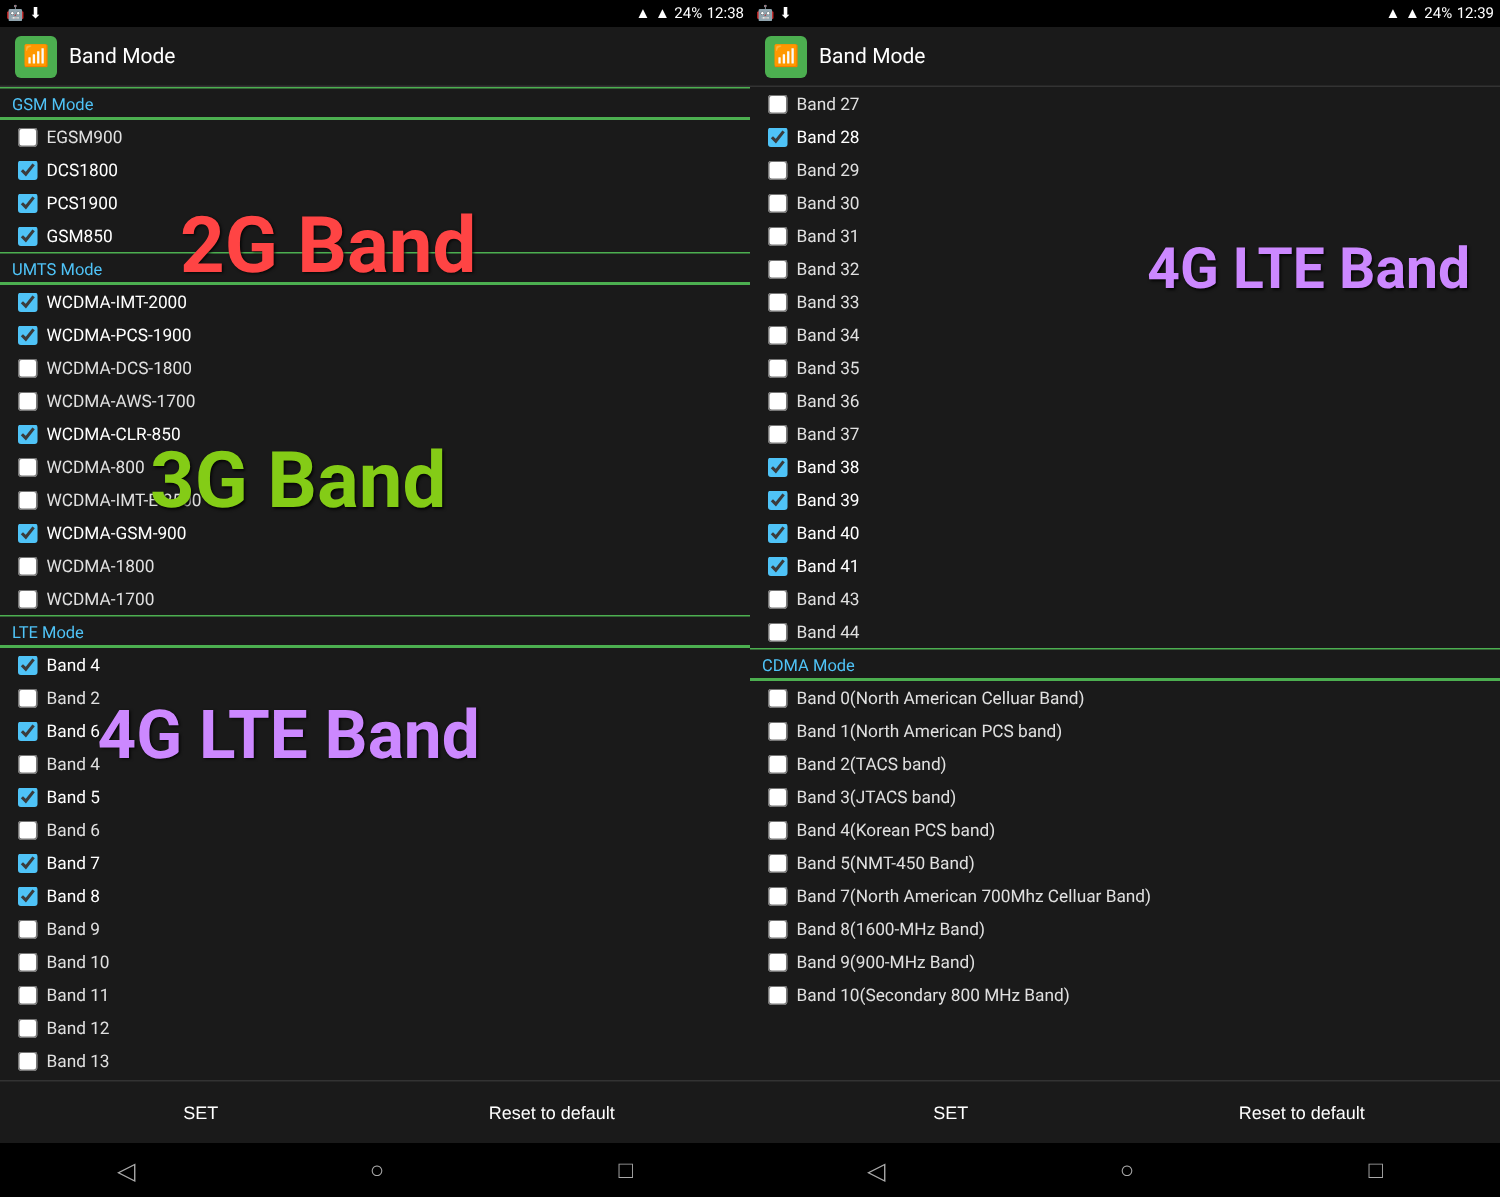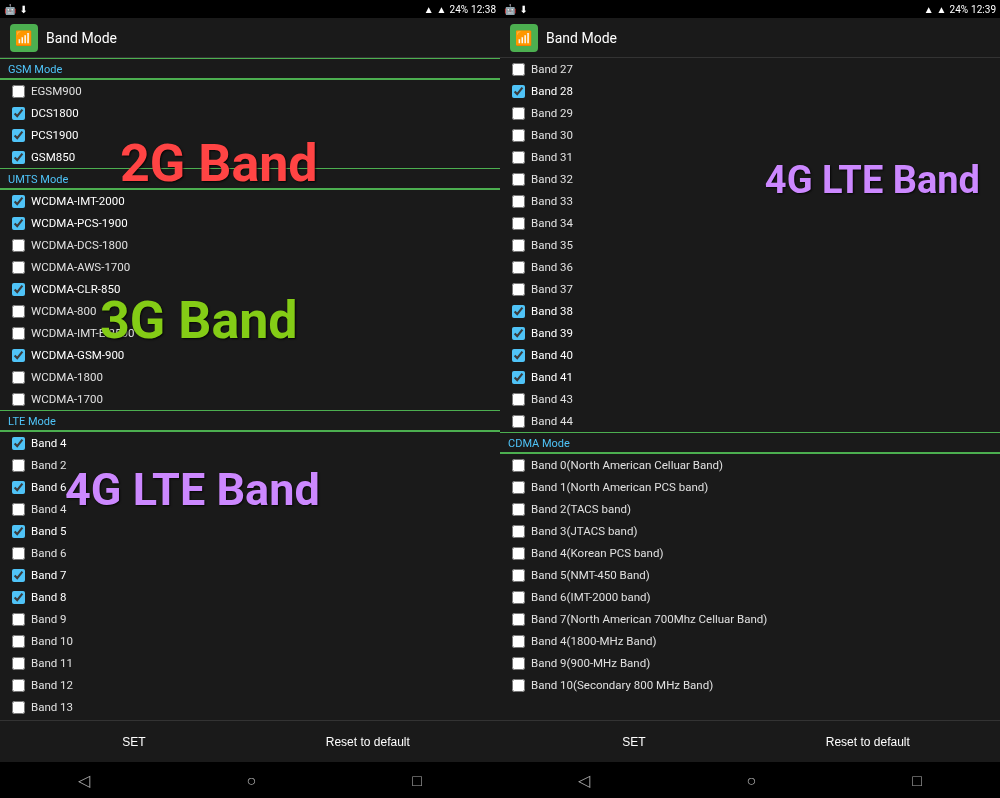--- a/index.html
+++ b/index.html
@@ -477,29 +477,25 @@
         <div class="band-item">
           <input type="checkbox" style="">
           <span class="band-label">Band 4(Korean PCS band)</span>
         </div>
         <div class="band-item">
           <input type="checkbox" style="">
           <span class="band-label">Band 5(NMT-450 Band)</span>
         </div>
         <div class="band-item">
           <input type="checkbox" style="">
-          <span class="band-label">Band 6(IMT-2000 band)</span>
-        </div>
-        <div class="band-item">
-          <input type="checkbox" style="">
           <span class="band-label">Band 7(North American 700Mhz Celluar Band)</span>
         </div>
         <div class="band-item">
           <input type="checkbox" style="">
-          <span class="band-label">Band 4(1800-MHz Band)</span>
+          <span class="band-label">Band 8(1600-MHz Band)</span>
         </div>
         <div class="band-item">
           <input type="checkbox" style="">
           <span class="band-label">Band 9(900-MHz Band)</span>
         </div>
         <div class="band-item">
           <input type="checkbox" style="">
           <span class="band-label">Band 10(Secondary 800 MHz Band)</span>
         </div>
         <div class="band-item">

